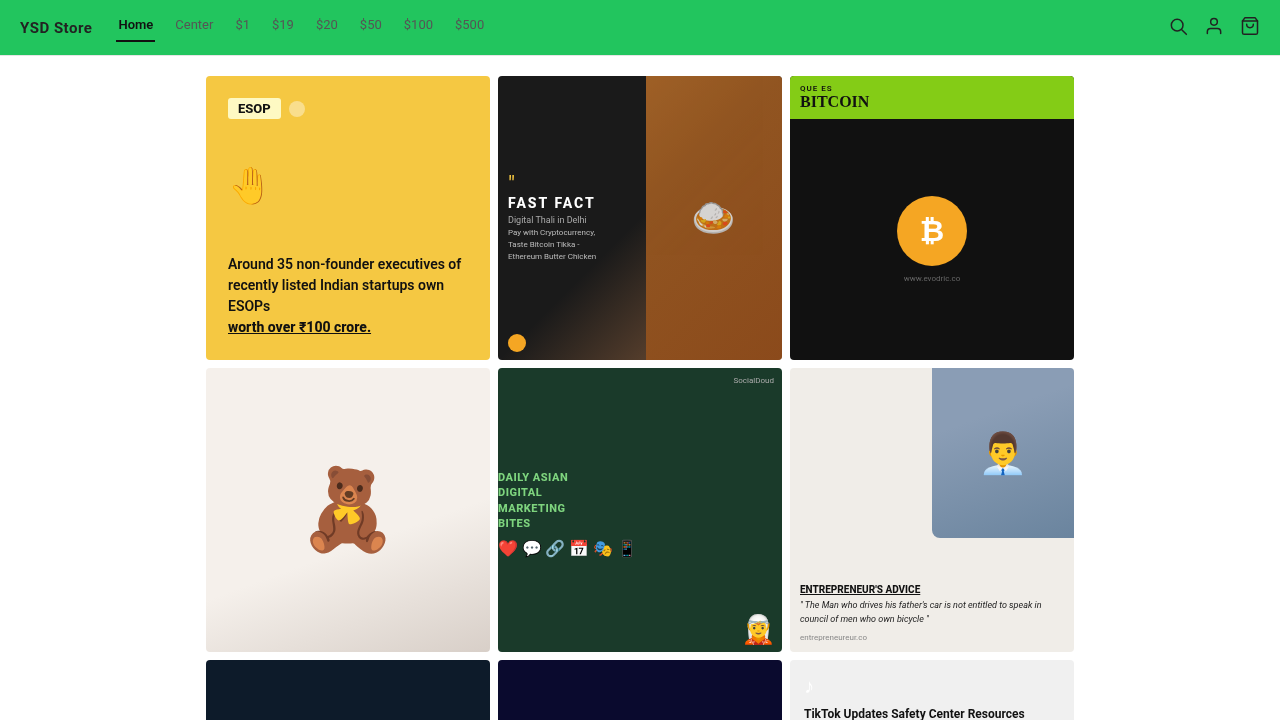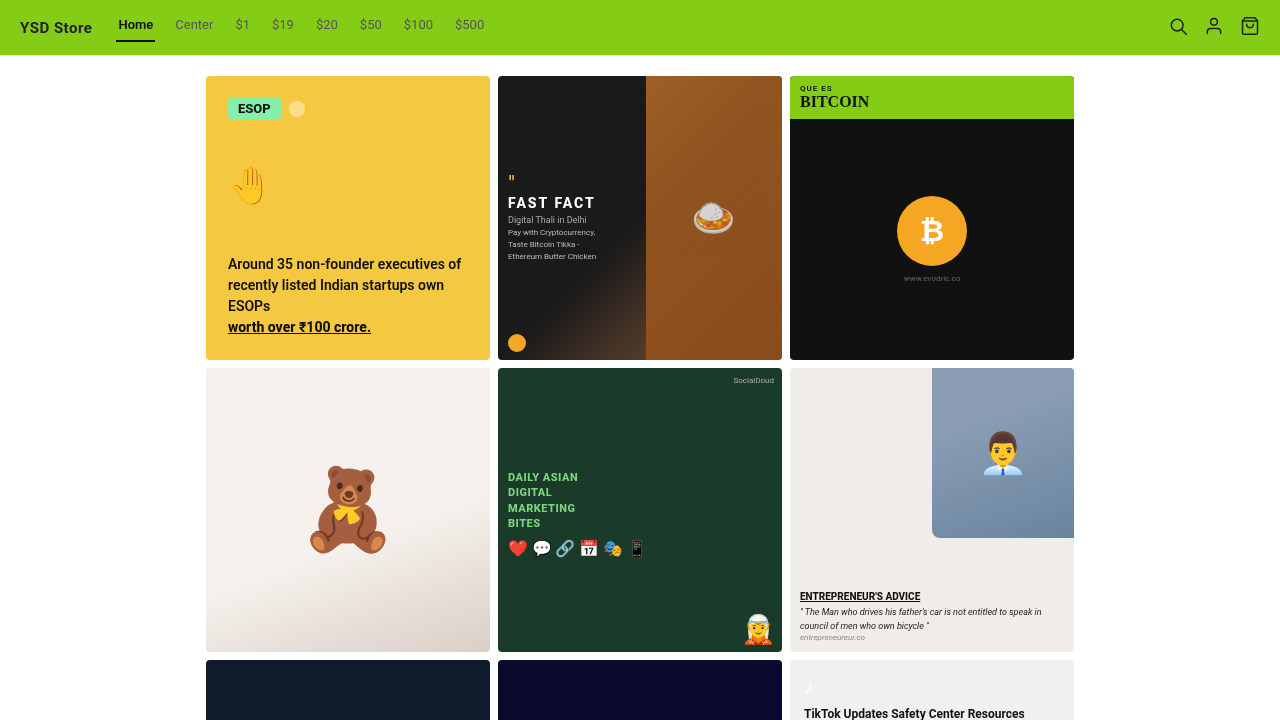--- a/index.html
+++ b/index.html
@@ -7,21 +7,21 @@
 
     
     header {
       display: flex;
       align-items: center;
       padding: 0 20px;
       height: 56px;
       border-bottom: 1px solid #e5e5e5;
       position: sticky;
       top: 0;
-      background: #84cc16;
+      background: #22c55e;
       z-index: 100;
     }
     .header-logo {
       font-weight: 700;
       font-size: 15px;
       margin-right: 24px;
       letter-spacing: 0.5px;
     }
     nav {
       display: flex;
@@ -136,21 +136,21 @@
   </div>
 </header>
 
 <main>
   <div class="grid">
 
     <div class="card">
       <div class="img-block card-esop">
         <div style="display:flex;flex-direction:column;align-items:flex-start;width:100%;height:100%;padding:10px;">
           <div style="display:flex;align-items:center;gap:8px;margin-bottom:8px;">
-            <span style="background:#86efac;color:#111;font-weight:800;font-size:13px;padding:3px 10px;border-radius:3px;">ESOP</span>
+            <span style="background:#fef9c3;color:#111;font-weight:800;font-size:13px;padding:3px 10px;border-radius:3px;">ESOP</span>
             <span style="background:rgba(255,255,255,0.4);width:16px;height:16px;border-radius:50%;display:inline-block;"></span>
           </div>
           <div style="flex:1;display:flex;align-items:center;justify-content:center;">
             <span style="font-size:36px;">🤚</span>
           </div>
           <div style="color:#111;font-size:14px;font-weight:600;line-height:1.5;text-align:left;margin-top:10px;">
             Around 35 non-founder executives of recently listed Indian startups own ESOPs<br>
             <span style="text-decoration:underline;font-weight:800;">worth over ₹100 crore.</span>
           </div>
         </div>
@@ -181,37 +181,37 @@
       </div>
     </div>
 
     <div class="card">
       <div class="img-block" style="background:linear-gradient(160deg,#f5f0eb 60%,#d8cfc8 100%);aspect-ratio:1/1;display:flex;align-items:center;justify-content:center;">
         <span style="font-size:80px;">🧸</span>
       </div>
     </div>
 
     <div class="card">
-      <div class="img-block" style="background:#1a3a2a;aspect-ratio:1/1;display:flex;flex-direction:column;padding:10px;align-items:flex-start;position:relative;">
+      <div class="img-block" style="background:#1a3a2a;aspect-ratio:1/1;display:flex;flex-direction:column;align-items:flex-start;position:relative;">
         <div style="color:#aaa;font-size:8px;position:absolute;top:8px;right:8px;">SocialDoud</div>
         <div style="color:#7ed47e;font-size:11px;font-weight:800;line-height:1.4;text-transform:uppercase;letter-spacing:0.5px;margin-top:8px;">DAILY ASIAN<br>DIGITAL<br>MARKETING<br>BITES</div>
         <div style="margin-top:8px;display:flex;flex-wrap:wrap;gap:6px;font-size:16px;">
           ❤️ 💬 🔗 📅 🎭 📱
         </div>
         <div style="position:absolute;bottom:6px;right:6px;font-size:28px;">🧝</div>
       </div>
     </div>
 
     <div class="card">
       <div class="img-block" style="background:#f0ede8;aspect-ratio:1/1;display:flex;flex-direction:column;padding:10px;align-items:flex-start;position:relative;">
         <div style="position:absolute;top:0;right:0;width:50%;height:60%;background:linear-gradient(160deg,#8a9db5 30%,#6a849e 100%);border-radius:0 0 0 8px;display:flex;align-items:center;justify-content:center;font-size:40px;">👨‍💼</div>
         <div style="margin-top:auto;padding-top:50%;width:100%;">
           <div style="font-size:10px;font-weight:800;text-transform:uppercase;text-decoration:underline;color:#111;">ENTREPRENEUR'S ADVICE</div>
           <div style="font-size:9px;font-style:italic;color:#222;line-height:1.5;margin-top:4px;">" The Man who drives his father's car is not entitled to speak in council of men who own bicycle "</div>
-          <div style="font-size:8px;color:#888;margin-top:0;font-style:italic;">entrepreneureur.co</div>
+          <div style="font-size:8px;color:#888;margin-top:7px;">entrepreneureur.co</div>
         </div>
       </div>
     </div>
 
     <div class="card">
       <div class="img-block" style="background:#0d1b2a;aspect-ratio:1/1;flex-direction:column;padding:8px;align-items:flex-start;display:flex;">
         
         
         
       </div>

